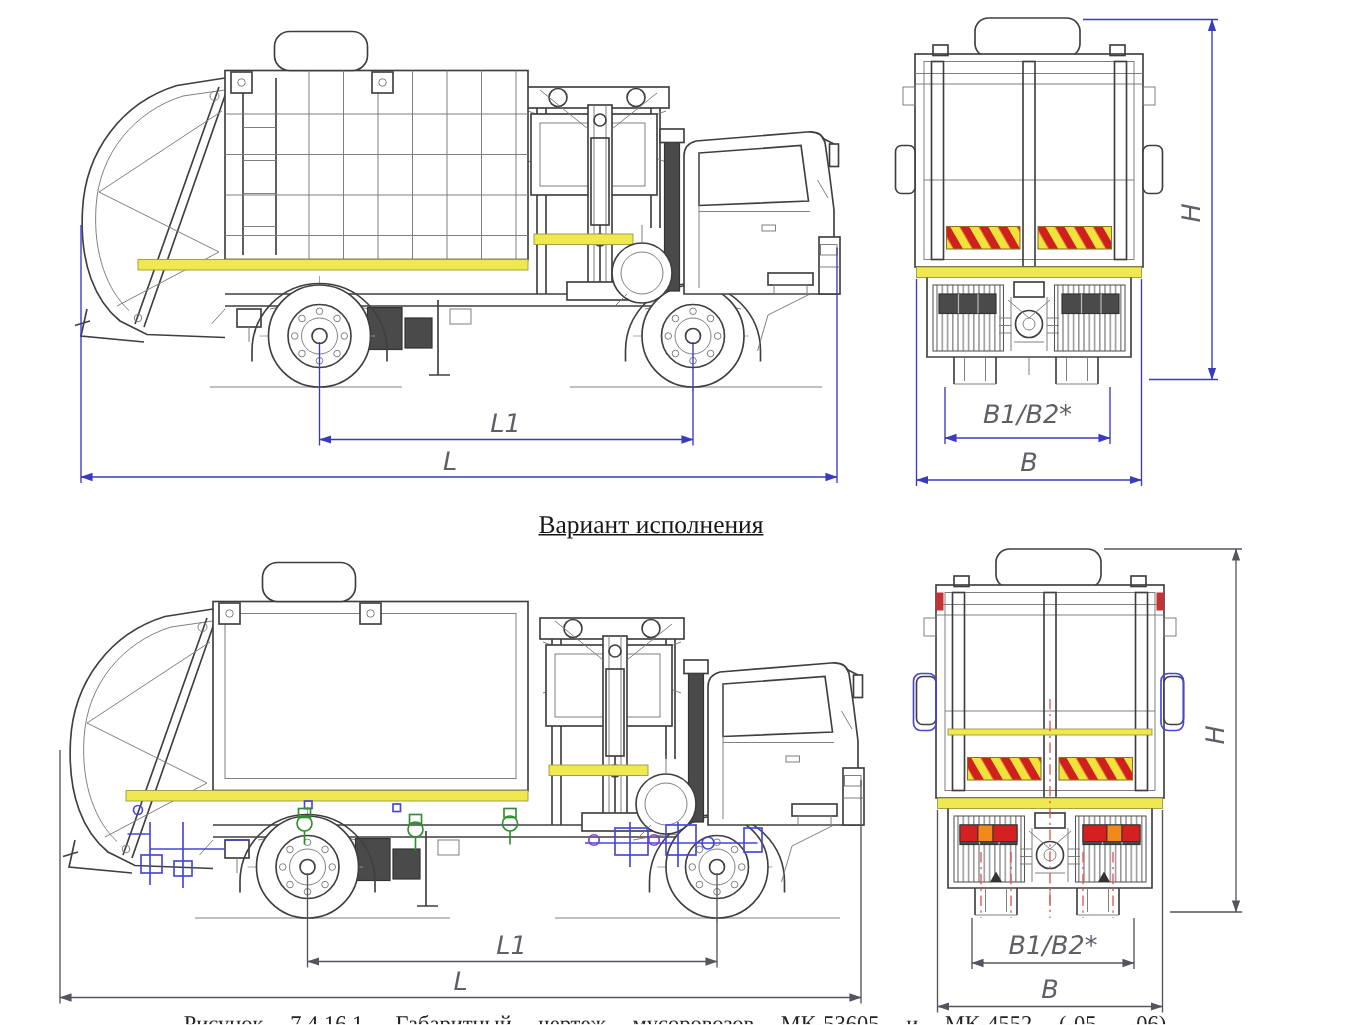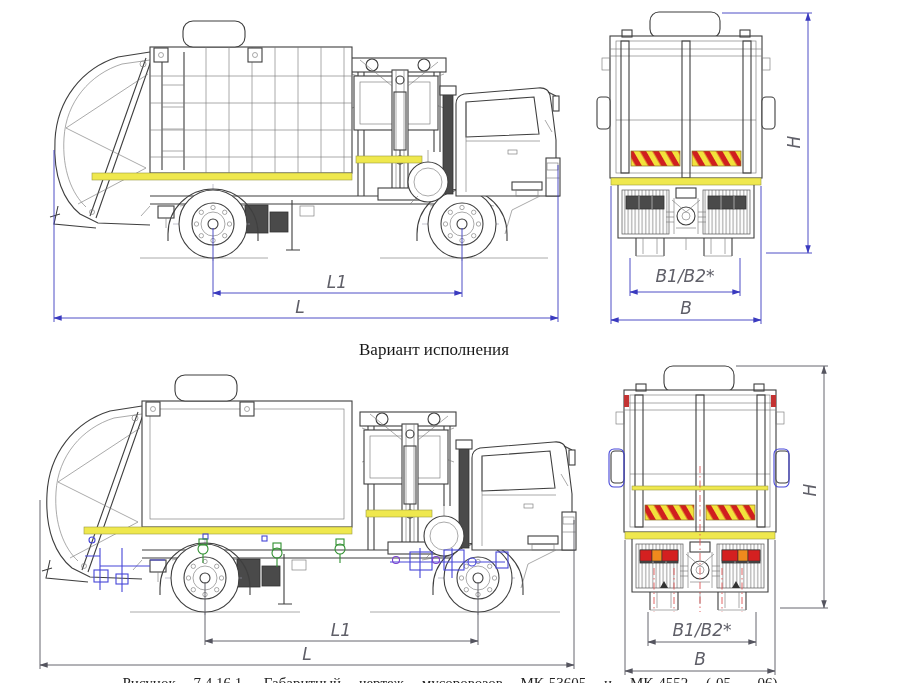--- a/index.html
+++ b/index.html
@@ -14,21 +14,21 @@
   .stripe{fill:#efe84e;stroke:#9a9a42;stroke-width:0.6;}
   .dimB{stroke:#3a3abf;stroke-width:0.9;fill:none;}
   .dimG{stroke:#55555f;stroke-width:0.9;fill:none;}
   .dim-label{font-family:"DejaVu Sans",sans-serif;font-style:italic;font-size:17px;fill:#5f5f68;}
   .cl  {stroke:#e05555;stroke-width:0.9;stroke-dasharray:7 3 1.5 3;fill:none;}
   .accB{stroke:#4646d8;stroke-width:1.1;fill:none;}
   .accG{stroke:#2f8f2f;stroke-width:1.1;fill:none;}
   .accP{stroke:#7a3fd0;stroke-width:1.1;fill:none;}
   .wcl {stroke:#9a9ab0;stroke-width:0.6;stroke-dasharray:9 3 2 3;fill:none;}
   .variant-title{position:absolute;left:0;top:340px;width:868px;text-align:center;
-      font-family:"Liberation Serif",serif;font-size:17px;color:#161616;}
+      font-family:"Liberation Serif",serif;font-size:17px;color:#161616;text-decoration:underline;}
   .figure-caption{position:absolute;left:0;top:675px;width:900px;height:8px;overflow:hidden;
       text-align:center;font-family:"Liberation Serif",serif;font-size:15px;color:#222;
       word-spacing:14px;white-space:nowrap;}
 </style>
 </head>
 <body>
 
 <div class="canvas">
 
 <svg width="900" height="683" viewBox="0 0 900 683">

